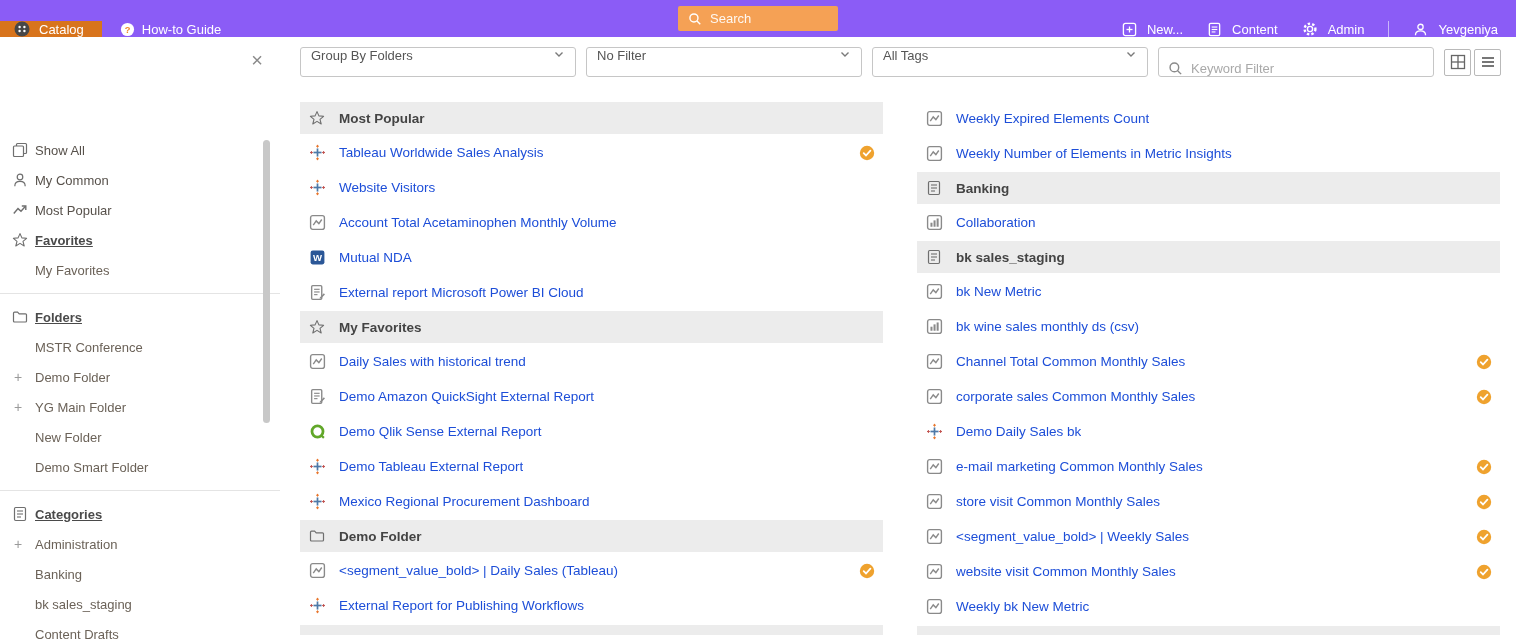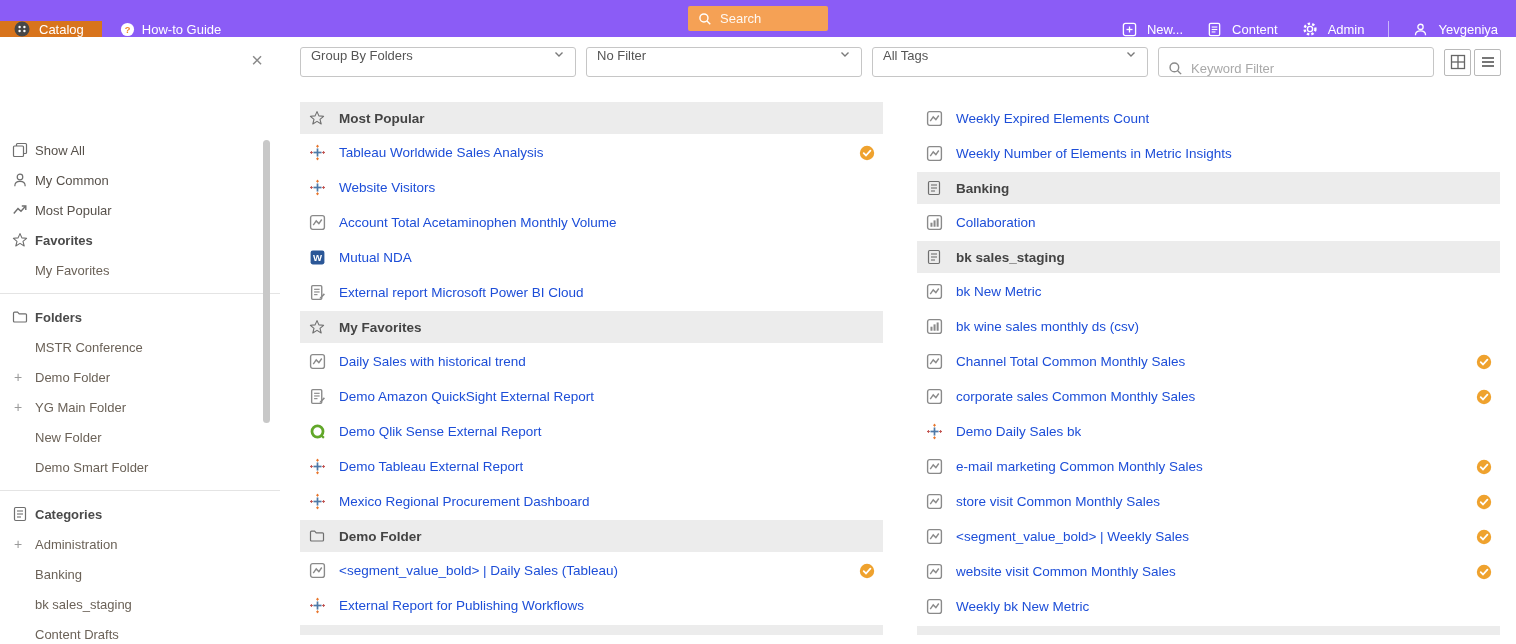--- a/index.html
+++ b/index.html
@@ -7,21 +7,21 @@
               font-family:"Liberation Sans", sans-serif; color:#4a4a4a; }
   svg { display:block; }
 
   
   .topbar { position:relative; height:37px; background:#8b5cf6; color:#fff;
             display:flex; align-items:flex-end; font-size:13px; }
   .cat-tab { background:#d8741c; display:flex; align-items:center; gap:9px;
              padding:0 18px 0 14px; cursor:pointer; }
   .howto { display:flex; align-items:center; gap:7px; padding:0 18px; cursor:pointer; }
   .tb-search { position:absolute; left:50%; top:6px; transform:translateX(-50%);
-               width:140px; height:25px; background:#f5a155; display:flex;
+               width:160px; height:25px; background:#f5a155; display:flex;
                align-items:center; gap:8px; padding:0 10px; border-radius:2px; }
   .tb-search input { border:none; outline:none; background:transparent; color:#fff;
                      font-size:13px; width:100%; font-family:inherit; }
   .tb-search input::placeholder { color:rgba(255,255,255,0.92); }
   .tb-right { margin-left:auto; display:flex; align-items:center; gap:24px;
               padding-right:18px; }
   .tb-item { display:flex; align-items:center; gap:10px; cursor:pointer; }
   .tb-sep { width:1px; height:16px; background:rgba(255,255,255,0.55); }
 
   
@@ -29,21 +29,21 @@
 
   
   .sidebar { position:relative; width:280px; flex:0 0 280px; background:#fff; }
   .sb-close { position:absolute; top:12px; right:12px; width:22px; height:22px;
               border:none; background:transparent; color:#8a8a8a; font-size:20px;
               line-height:20px; cursor:pointer; font-family:inherit; }
   .sb-nav { margin-top:98px; font-size:13px; }
   .sb-row { display:flex; align-items:center; height:30px; padding-left:12px;
             cursor:pointer; color:#57514b; }
   .sb-row .sb-icon { width:16px; height:16px; margin-right:7px; flex:0 0 16px; }
-  .sb-row.header { font-weight:bold; color:#4a4a4a; }
+  .sb-row.header { font-weight:bold; color:#4a4a4a;text-decoration:underline; }
   .sb-row.sublink { padding-left:35px; color:#6b6258; }
   .sb-row.sublink.expand { padding-left:14px; }
   .sb-plus { color:#9a9a9a; width:14px; margin-right:7px; font-size:14px; }
   .sb-divider { border-top:1px solid #e4e4e4; margin:8px 0; }
   .sb-scroll { position:absolute; top:103px; right:10px; width:7px; height:470px; }
   .sb-thumb { width:7px; height:283px; background:#c8c8c8; border-radius:4px; }
 
   
   .content { flex:1; padding:10px 16px 0 20px; overflow:hidden; }
   .toolbar { display:flex; gap:10px; align-items:center; }

